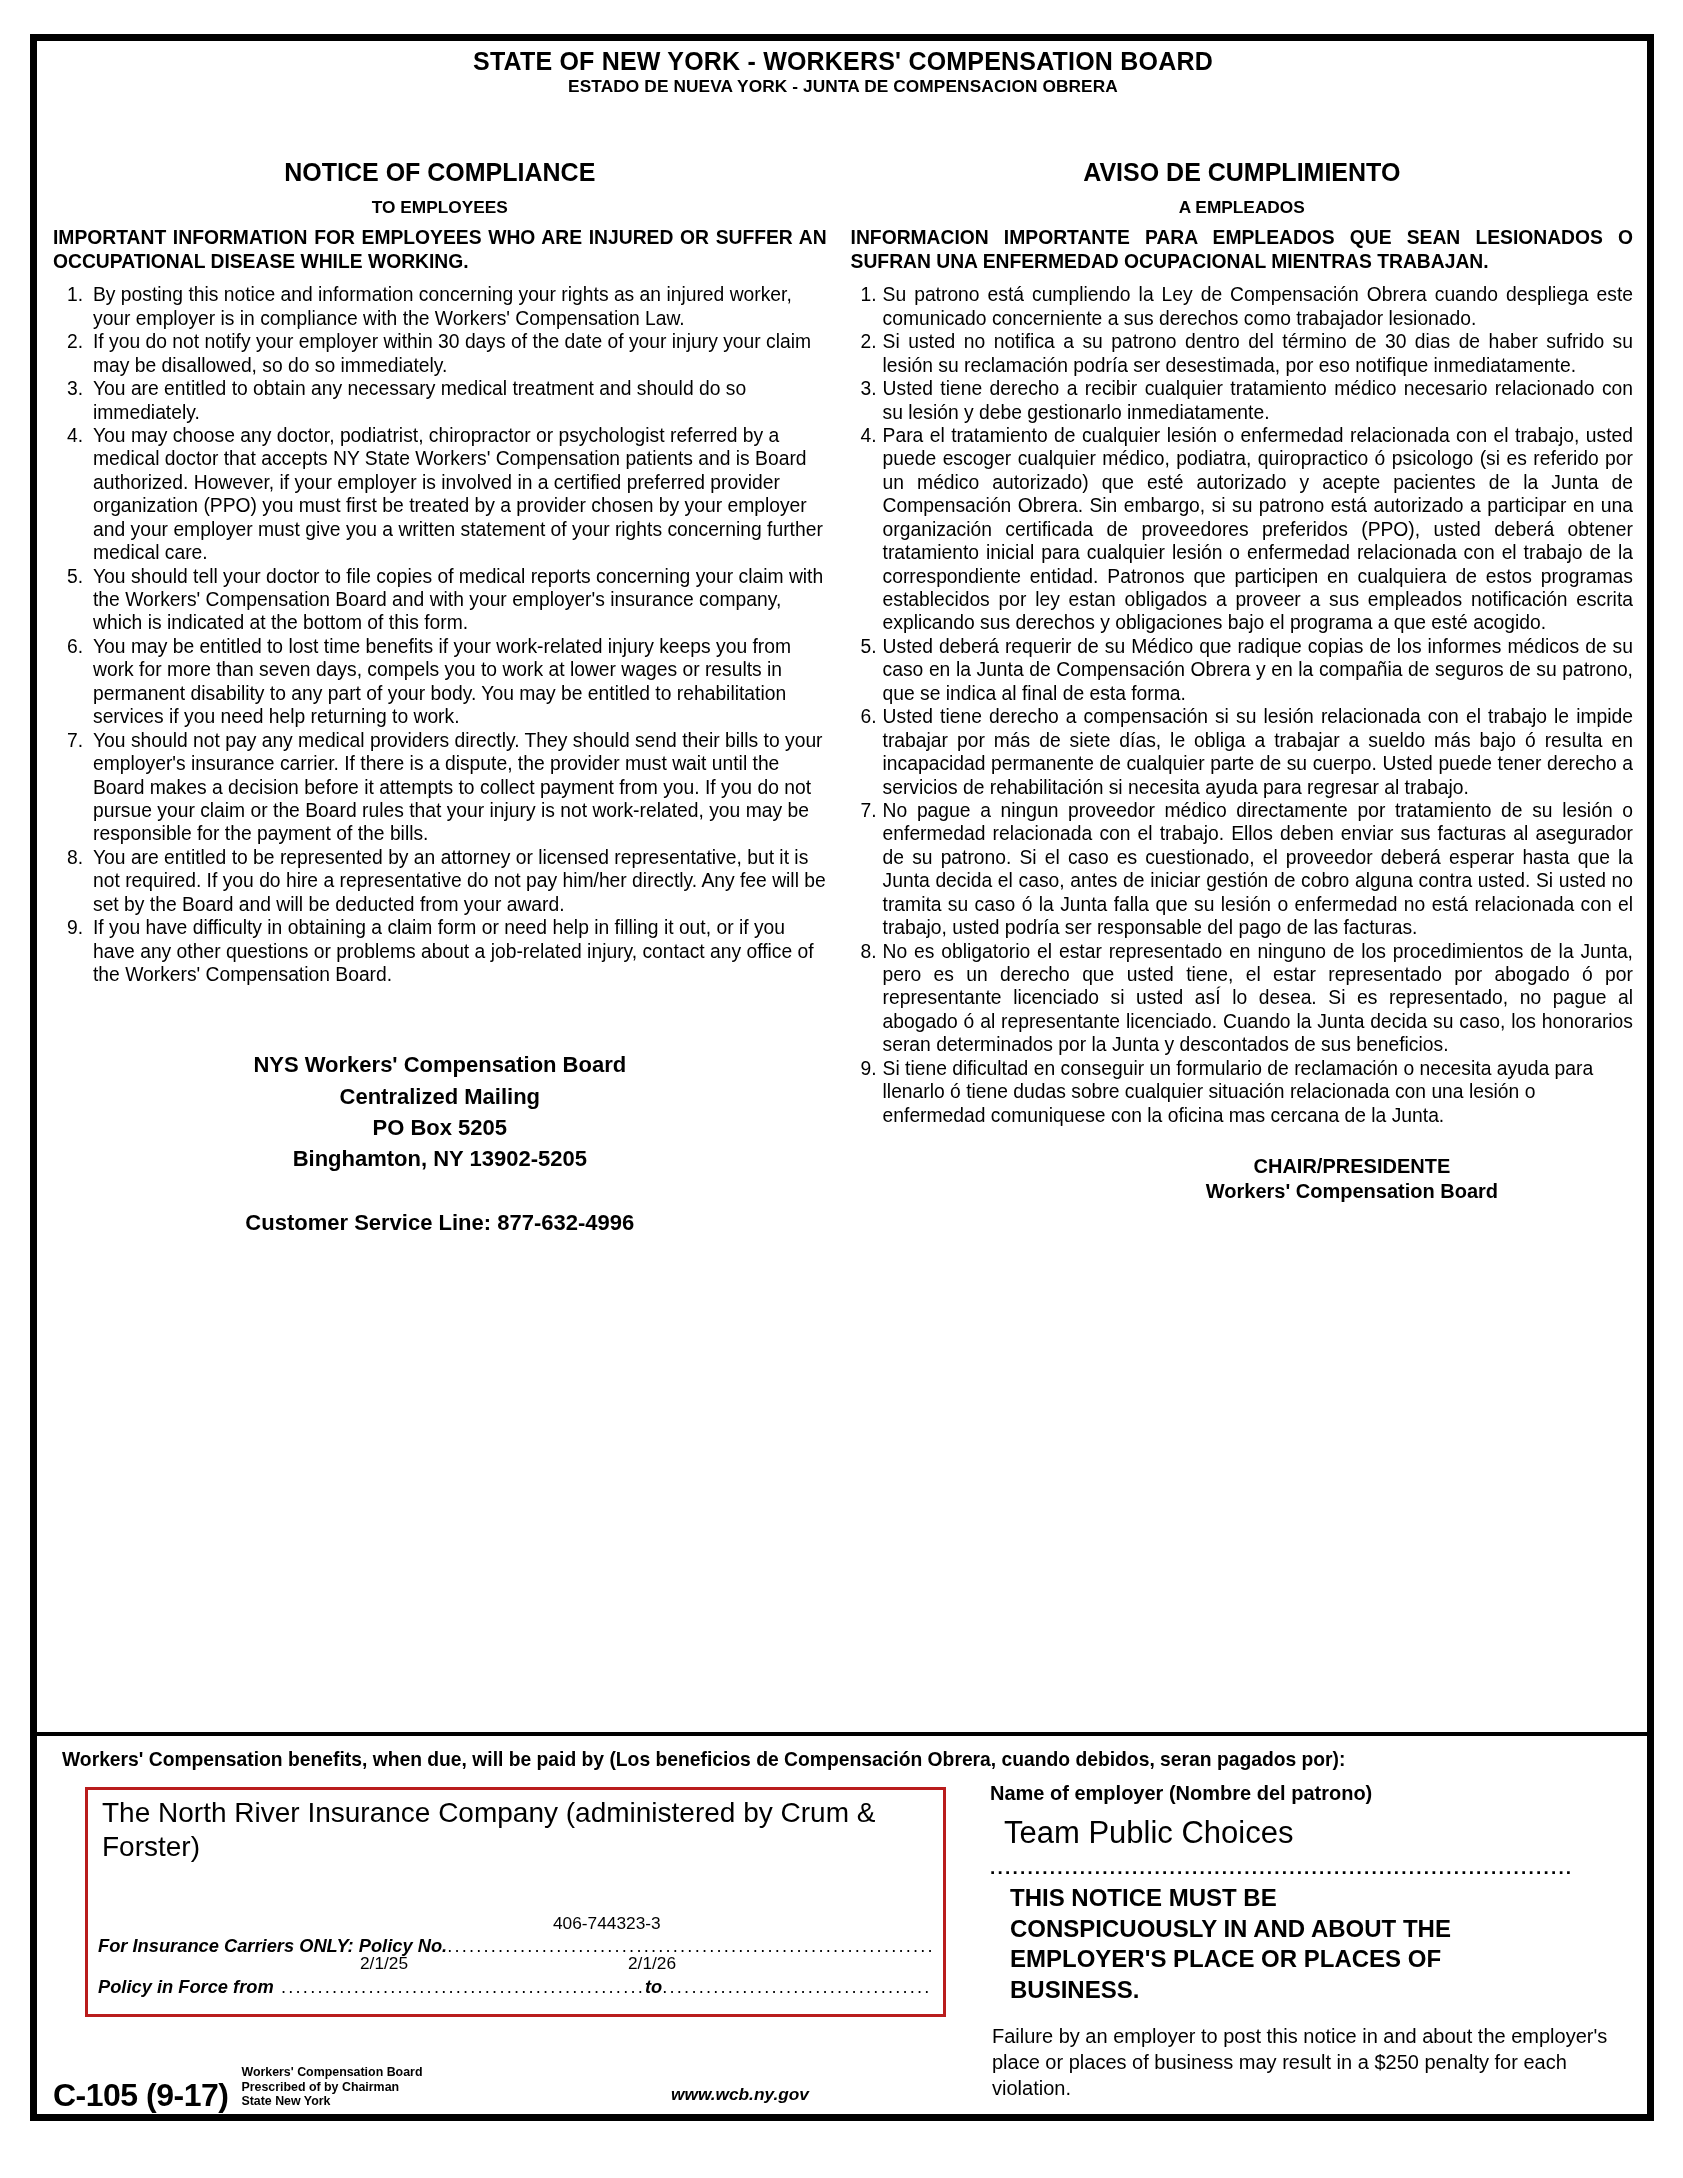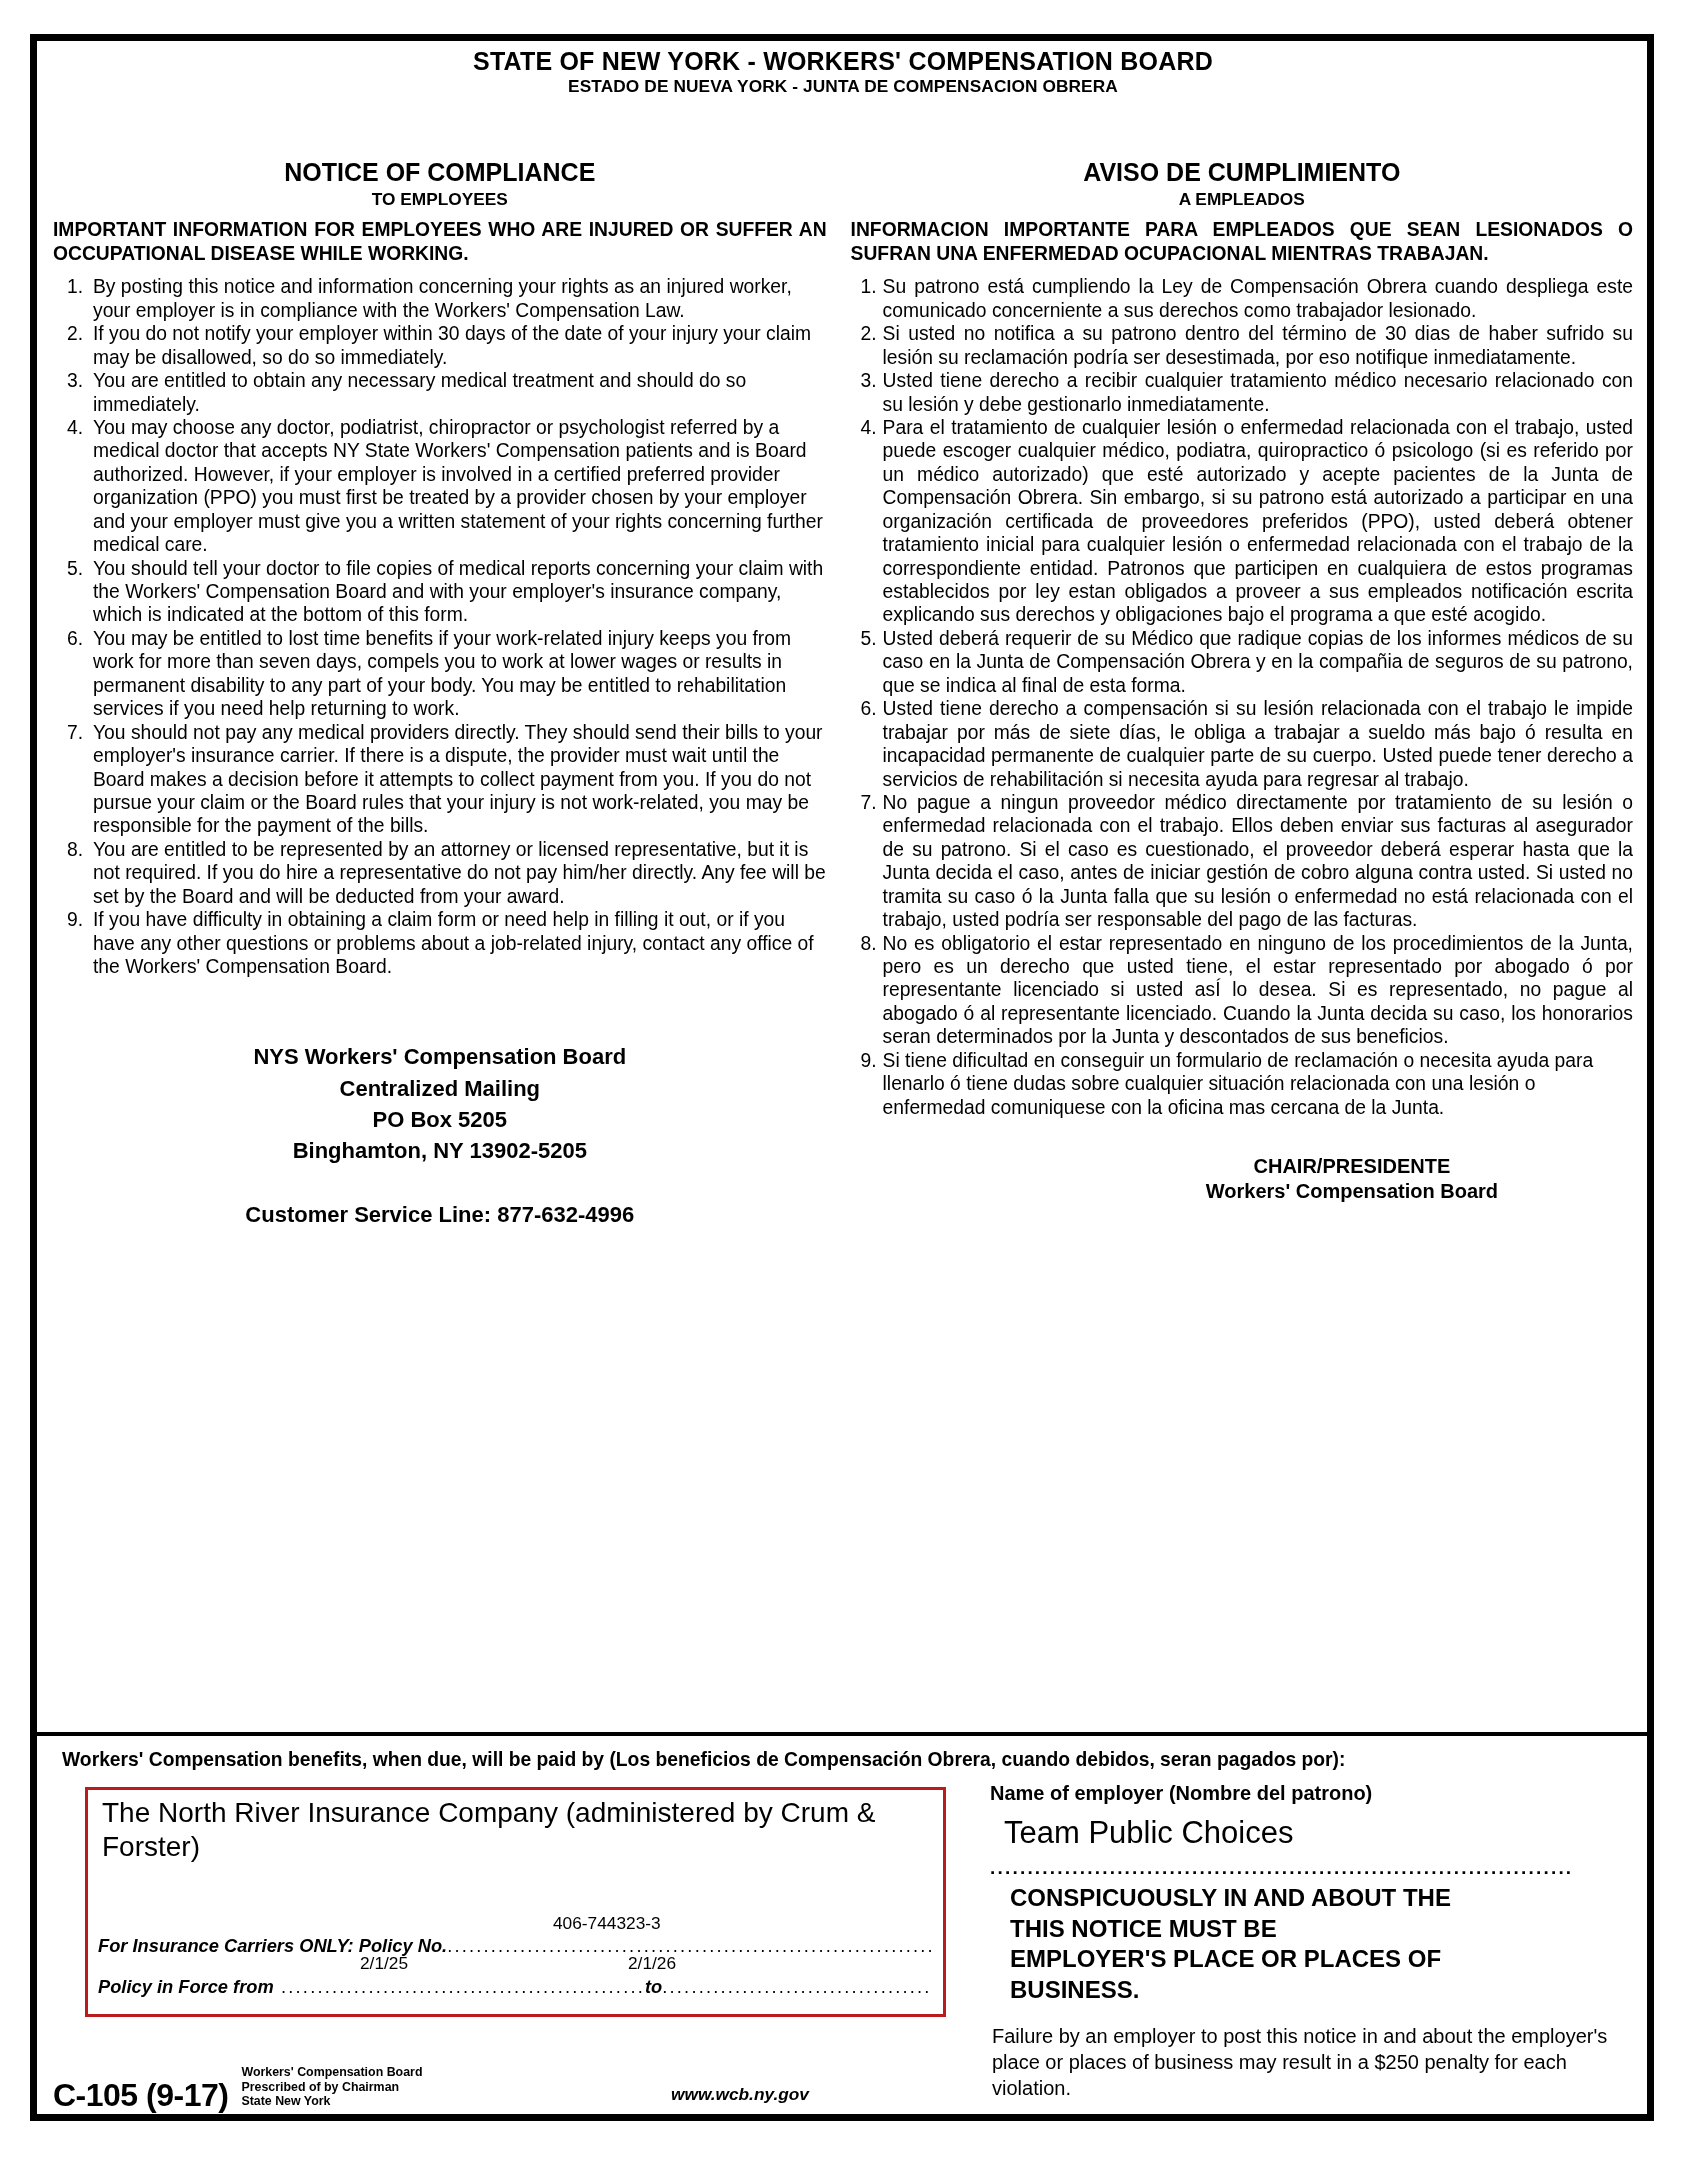--- a/index.html
+++ b/index.html
@@ -78,21 +78,21 @@
     font-weight: bold;
     font-size: 25px;
     line-height: 1.1;
     margin-top: 48px;
   }
   .col-sub {
     text-align: center;
     font-weight: bold;
     font-size: 17.3px;
     line-height: 1.15;
-    margin-top: 4px;
+    margin-top: 12px;
   }
   .col-lead {
     font-weight: bold;
     font-size: 19.3px;
     line-height: 1.25;
     text-align: justify;
     margin-top: 8px;
   }
   .col-lead-es { text-align: justify; }
 
@@ -459,22 +459,22 @@
       </span>
     </div>
     <div class="formid-url">www.wcb.ny.gov</div>
 
     <div class="emp-side">
       <div class="emp-label">Name of employer (Nombre del patrono)</div>
       <div class="emp-name">Team Public Choices</div>
       <div class="emp-dots">..............................................................................</div>
 
       <div class="emp-must">
+        <div>THIS NOTICE MUST BE</div>
         <div>CONSPICUOUSLY IN AND ABOUT THE</div>
-        <div>THIS NOTICE MUST BE</div>
         <div>EMPLOYER'S PLACE OR PLACES OF</div>
         <div>BUSINESS.</div>
       </div>
 
       <div class="emp-fail">Failure by an employer to post this notice in and about the employer's place or places of business may result in a $250 penalty for each violation.</div>
     </div>
   </div>
 </div>
 
 

